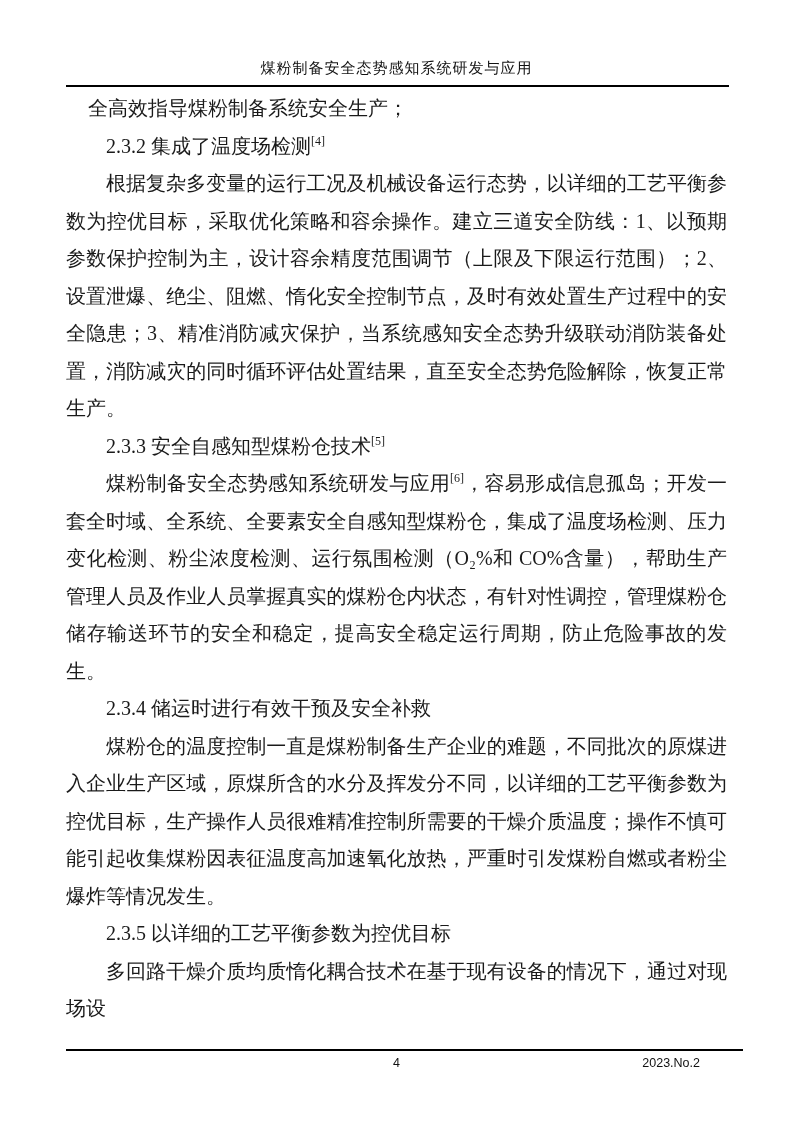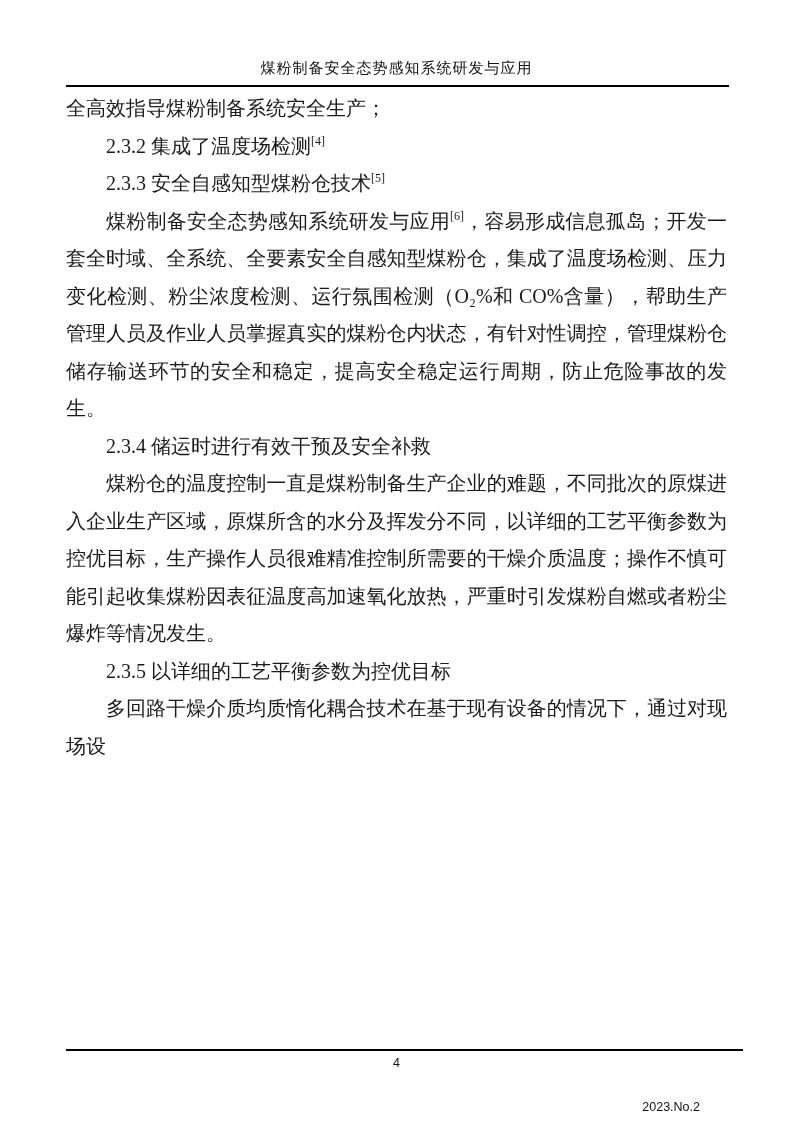--- a/index.html
+++ b/index.html
@@ -49,20 +49,21 @@
   }
   .doc-body p {
     margin: 0;
     padding: 0;
   }
   .para.body, .para.heading {
     text-indent: 2em;
   }
   .para.continuation {
     text-indent: 0;
+    margin-left: 22px;
   }
   .doc-body sup {
     font-size: 12px;
     line-height: 0;
     vertical-align: super;
     font-family: "Liberation Serif", "DejaVu Serif", serif;
   }
   
   .footer-rule {
     position: absolute;
@@ -85,37 +86,37 @@
   .page-number {
     position: absolute;
     left: 0;
     right: 0;
     text-align: center;
   }
   .issue-label {
     position: absolute;
     right: 27px;
     top: 0;
-    margin-top: 44px;
   }
 </style>
 </head>
 <body>
 
 <div class="page">
 
   <div class="running-header">
     <span>煤粉制备安全态势感知系统研发与应用</span>
   </div>
 
   <div class="header-rule"></div>
 
   <div class="doc-body" id="doc-body">
       <p class="para continuation"><span>全高效指导煤粉制备系统安全生产；</span></p>
       <p class="para heading"><span>2.3.2 集成了温度场检测</span><sup>[4]</sup></p>
+      <p class="para body"><span>根据复杂多变量的运行工况及机械设备运行态势，以详细的工艺平衡参数为控优目标，采取优化策略和容余操作。建立三道安全防线：1、以预期参数保护控制为主，设计容余精度范围调节（上限及下限运行范围）；2、设置泄爆、绝尘、阻燃、惰化安全控制节点，及时有效处置生产过程中的安全隐患；3、精准消防减灾保护，当系统感知安全态势升级联动消防装备处置，消防减灾的同时循环评估处置结果，直至安全态势危险解除，恢复正常生产。</span></p>
       <p class="para heading"><span>2.3.3 安全自感知型煤粉仓技术</span><sup>[5]</sup></p>
       <p class="para body"><span>煤粉制备安全态势感知系统研发与应用</span><sup>[6]</sup><span>，容易形成信息孤岛；开发一套全时域、全系统、全要素安全自感知型煤粉仓，集成了温度场检测、压力变化检测、粉尘浓度检测、运行氛围检测（O₂%和 CO%含量），帮助生产管理人员及作业人员掌握真实的煤粉仓内状态，有针对性调控，管理煤粉仓储存输送环节的安全和稳定，提高安全稳定运行周期，防止危险事故的发生。</span></p>
       <p class="para heading"><span>2.3.4 储运时进行有效干预及安全补救</span></p>
       <p class="para body"><span>煤粉仓的温度控制一直是煤粉制备生产企业的难题，不同批次的原煤进入企业生产区域，原煤所含的水分及挥发分不同，以详细的工艺平衡参数为控优目标，生产操作人员很难精准控制所需要的干燥介质温度；操作不慎可能引起收集煤粉因表征温度高加速氧化放热，严重时引发煤粉自燃或者粉尘爆炸等情况发生。</span></p>
       <p class="para heading"><span>2.3.5 以详细的工艺平衡参数为控优目标</span></p>
       <p class="para body"><span>多回路干燥介质均质惰化耦合技术在基于现有设备的情况下，通过对现场设</span></p>
     </div>
 
   <div class="footer-rule"></div>
 

